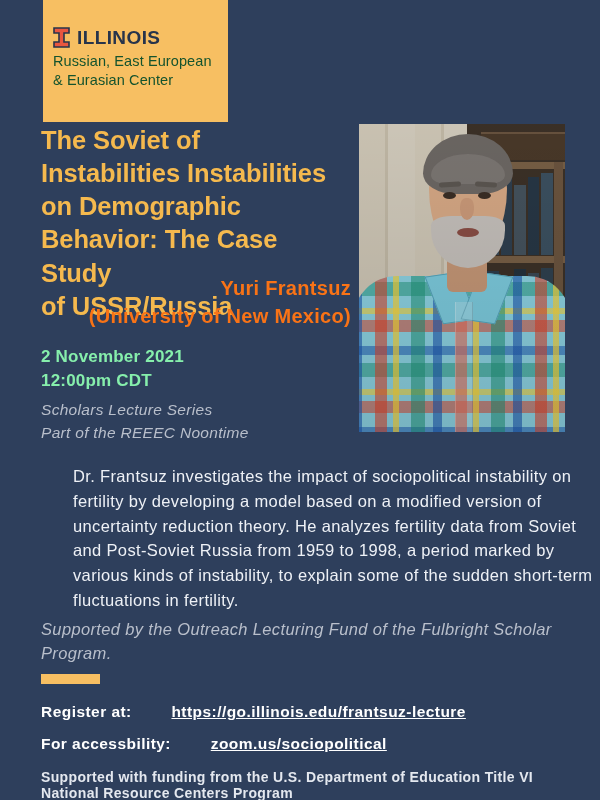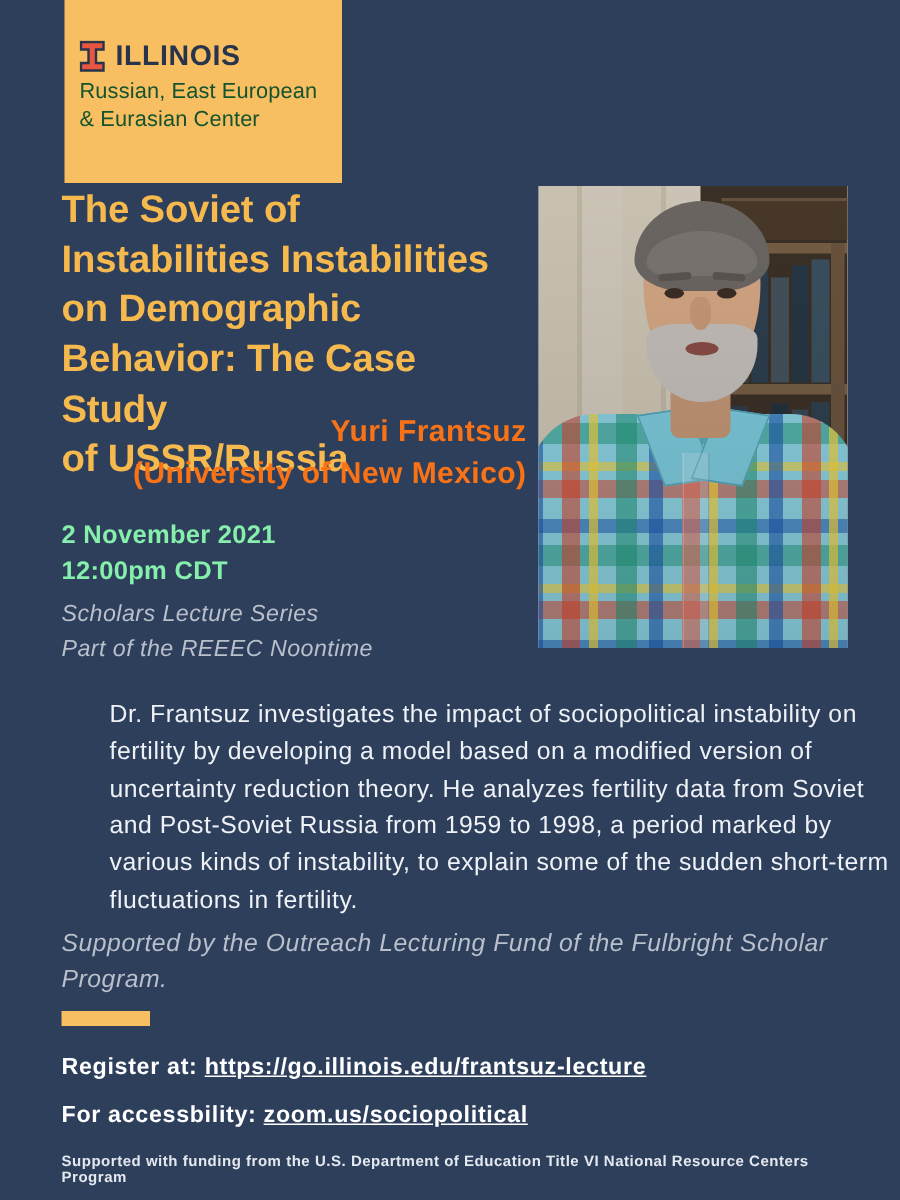--- a/index.html
+++ b/index.html
@@ -326,28 +326,29 @@
     font-size: 15.5px;
     font-weight: bold;
     letter-spacing: 0.45px;
     white-space: nowrap;
   }
   .reg-1 { top: 703px; }
   .reg-2 { top: 735px; }
   .reg-line .url {
     text-decoration: underline;
     color: #ffffff;
+    margin-left: 35px;
   }
   .footer {
     position: absolute;
     left: 41px;
     top: 769px;
     width: 530px;
     color: #e4e8ef;
-    font-size: 10px;
+    font-size: 14px;
     font-weight: bold;
     letter-spacing: 0.35px;
   }
 </style>
 </head>
 <body>
 
 <div class="flyer">
 
   <div class="logo-box">

